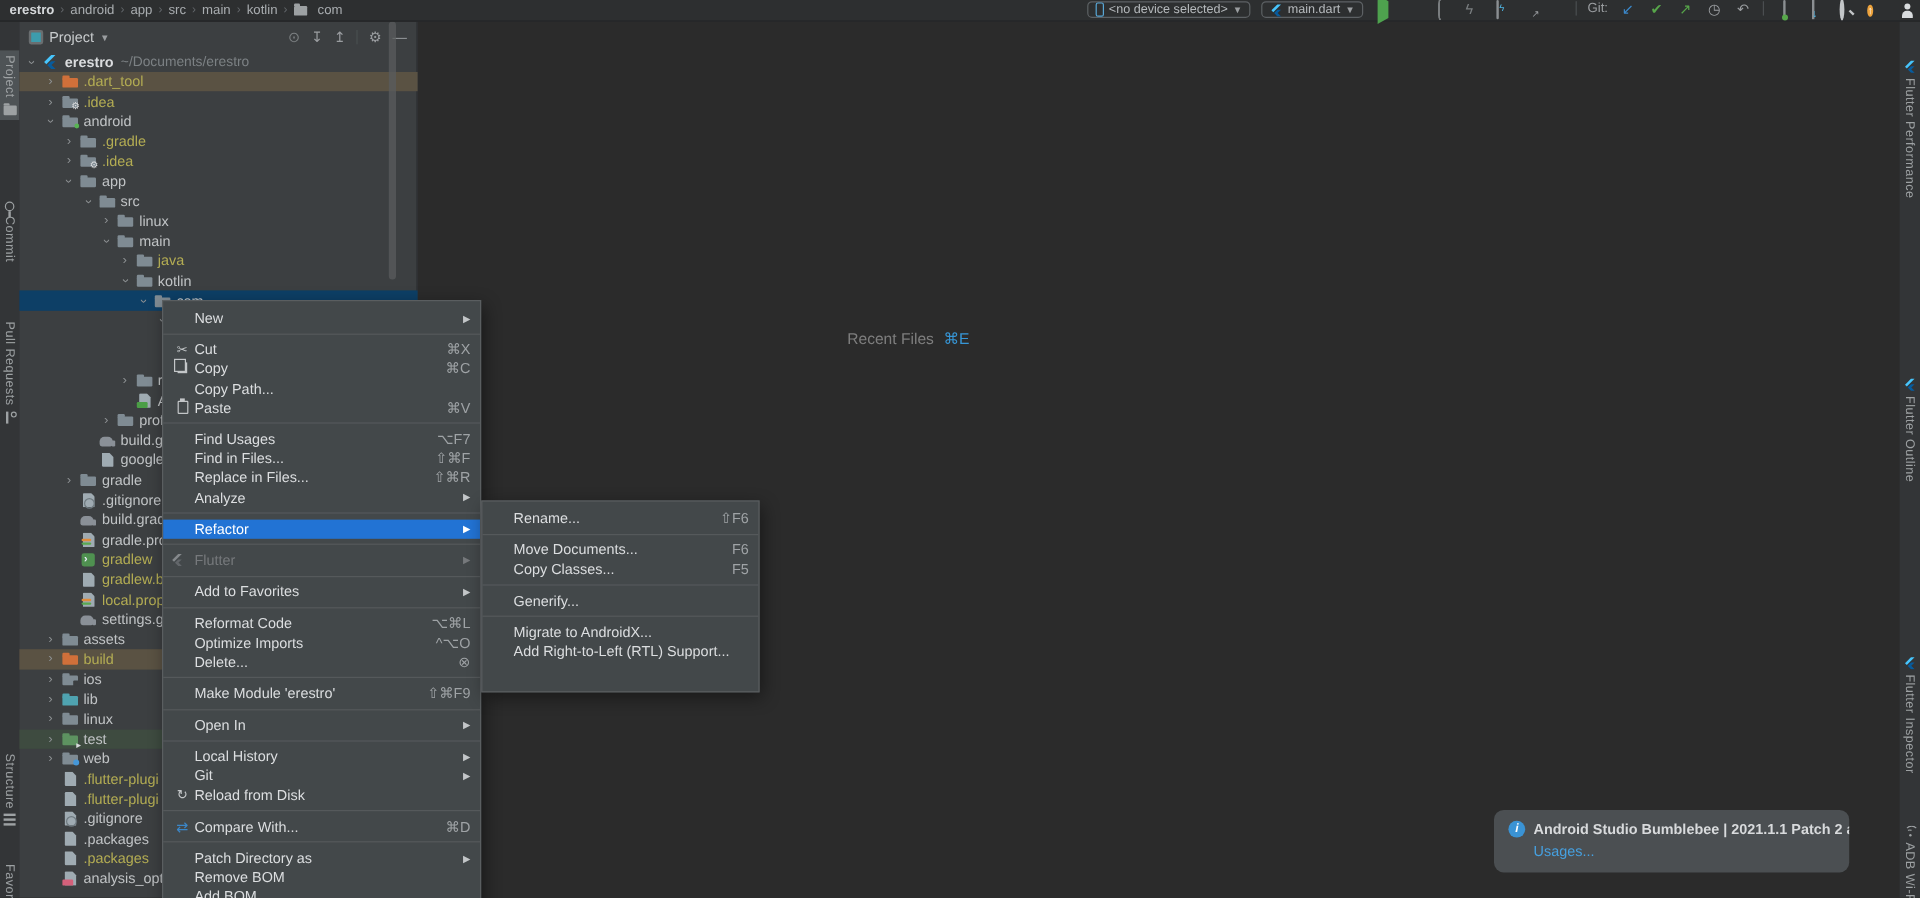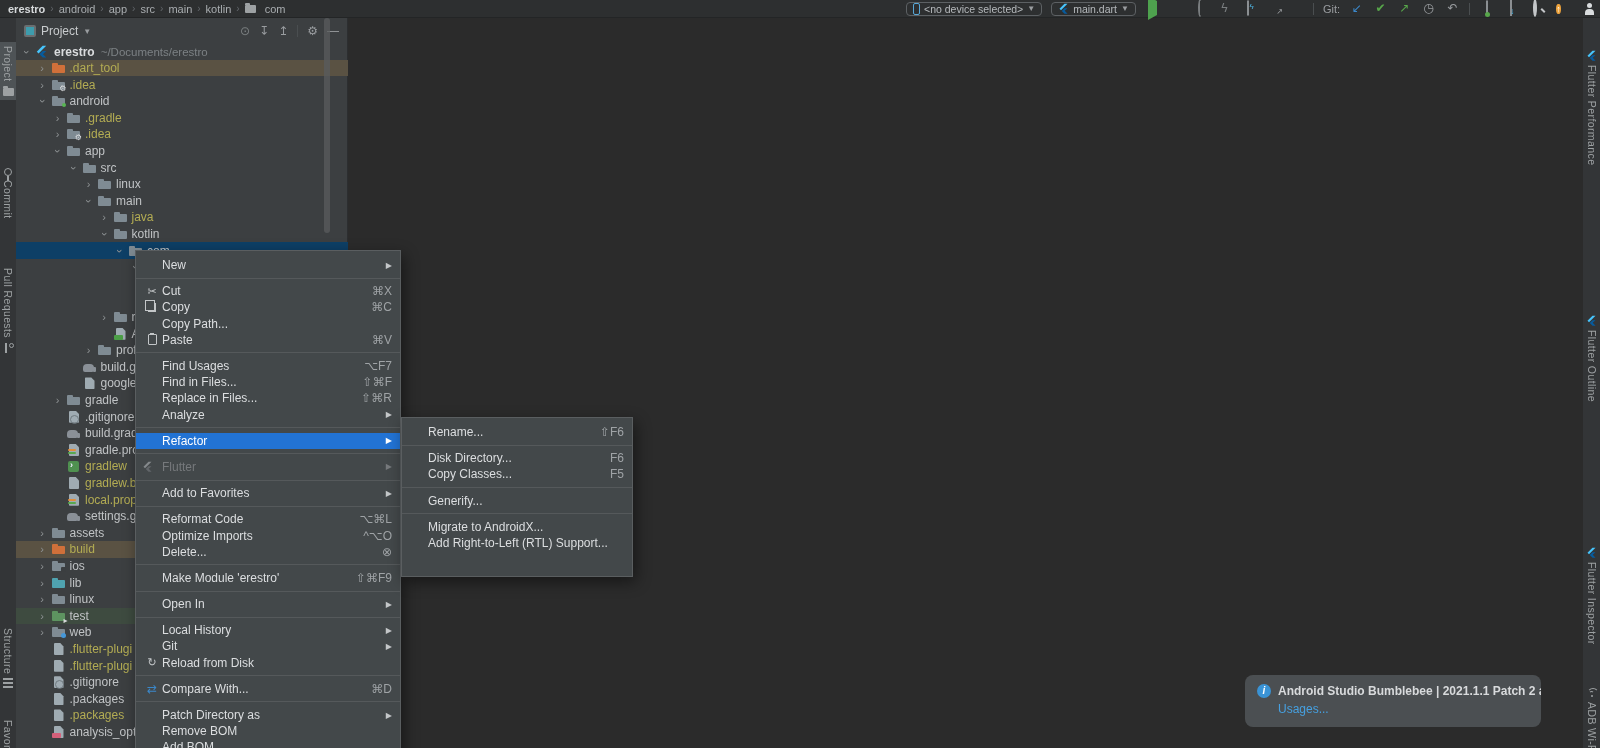--- a/index.html
+++ b/index.html
@@ -5,21 +5,21 @@
   html,body{margin:0;padding:0;width:1600px;height:748px;overflow:hidden;background:#2b2b2b;
     font-family:"Liberation Sans","DejaVu Sans",sans-serif;-webkit-font-smoothing:antialiased;}
   *{box-sizing:border-box}
 
   
   #topbar{position:absolute;left:0;top:0;width:1600px;height:18px;background:#2d2f30;border-bottom:1px solid #232526;display:flex;align-items:center;z-index:5}
   #crumbs{display:flex;align-items:center;padding-left:8px;gap:5px;font-size:11px;color:#a9adb0;white-space:nowrap}
   .crumb{color:#a9adb0}
   .crumb.first{color:#d6d9db;font-weight:bold}
   .csep{color:#62666a;font-size:10px}
-  #tools{margin-left:auto;display:flex;align-items:center;gap:9px;padding-right:10px}
+  #tools{margin-left:auto;display:flex;gap:9px;padding-right:10px}
   .chip{display:flex;align-items:center;gap:4px;height:14px;border:1px solid #5d6164;border-radius:4px;padding:0 6px;font-size:10.5px;color:#b6babd}
   .caret{color:#9a9da0;font-size:8px}
   .vsep{width:1px;height:12px;background:#4a4e50}
   .gitlbl{font-size:11px;color:#9a9da0}
   .tb{width:15px;height:15px;position:relative;display:inline-block;text-align:center;line-height:15px;font-size:12px}
   .g-glyph{font-size:12px}
   .ic-play{width:0;height:0;border-left:9px solid var(--run-green);border-top:5.5px solid transparent;border-bottom:5.5px solid transparent;margin-top:2px}
   .ic-bug{width:10px;height:11px;background:var(--run-green);border-radius:5px 5px 4px 4px;margin:2px auto 0;box-shadow:inset 0 -2px 0 #2f7030}
   .ic-attach{width:11px;height:11px;border:2px solid #797d7f;border-radius:50%;border-right-color:transparent;margin:2px auto 0}
   .ic-bolt{color:#797d7f;font-size:12px}
@@ -480,20 +480,24 @@
       <div class="trow" style="top: 679.8px; padding-left: 19.5px;">
         <span class="chev"></span>
         <span class="ti ti-yaml"></span>
         <span class="lbl">analysis_opt</span>
       </div>
     </div>
 </div>
 <div id="tree-scroll"></div>
 
 <div id="hints">
+    <div class="hint">
+      <span>Recent Files</span>
+      <span class="keys">⌘E</span>
+    </div>
   </div>
 
 <div id="cmenu" class="menu">
     <div class="mitem nicon">
       <span class="mlabel">New</span>
       <span class="marrow">▶</span>
     </div>
     <div class="msep"></div>
     <div class="mitem">
       <span class="mico">✂</span>
@@ -605,21 +609,21 @@
       <span class="mlabel">Add BOM</span>
     </div>
   </div>
 <div id="smenu" class="menu">
     <div class="mitem nicon">
       <span class="mlabel">Rename...</span>
       <span class="mshort">⇧F6</span>
     </div>
     <div class="msep"></div>
     <div class="mitem nicon">
-      <span class="mlabel">Disk Directory...</span>
+      <span class="mlabel">Move Documents...</span>
       <span class="mshort">F6</span>
     </div>
     <div class="mitem nicon">
       <span class="mlabel">Copy Classes...</span>
       <span class="mshort">F5</span>
     </div>
     <div class="msep"></div>
     <div class="mitem nicon">
       <span class="mlabel">Generify...</span>
     </div>

